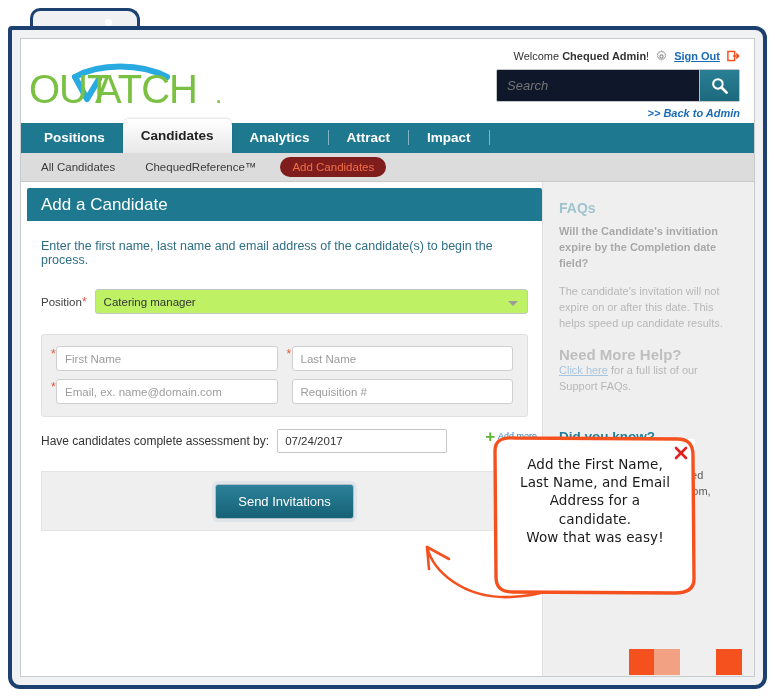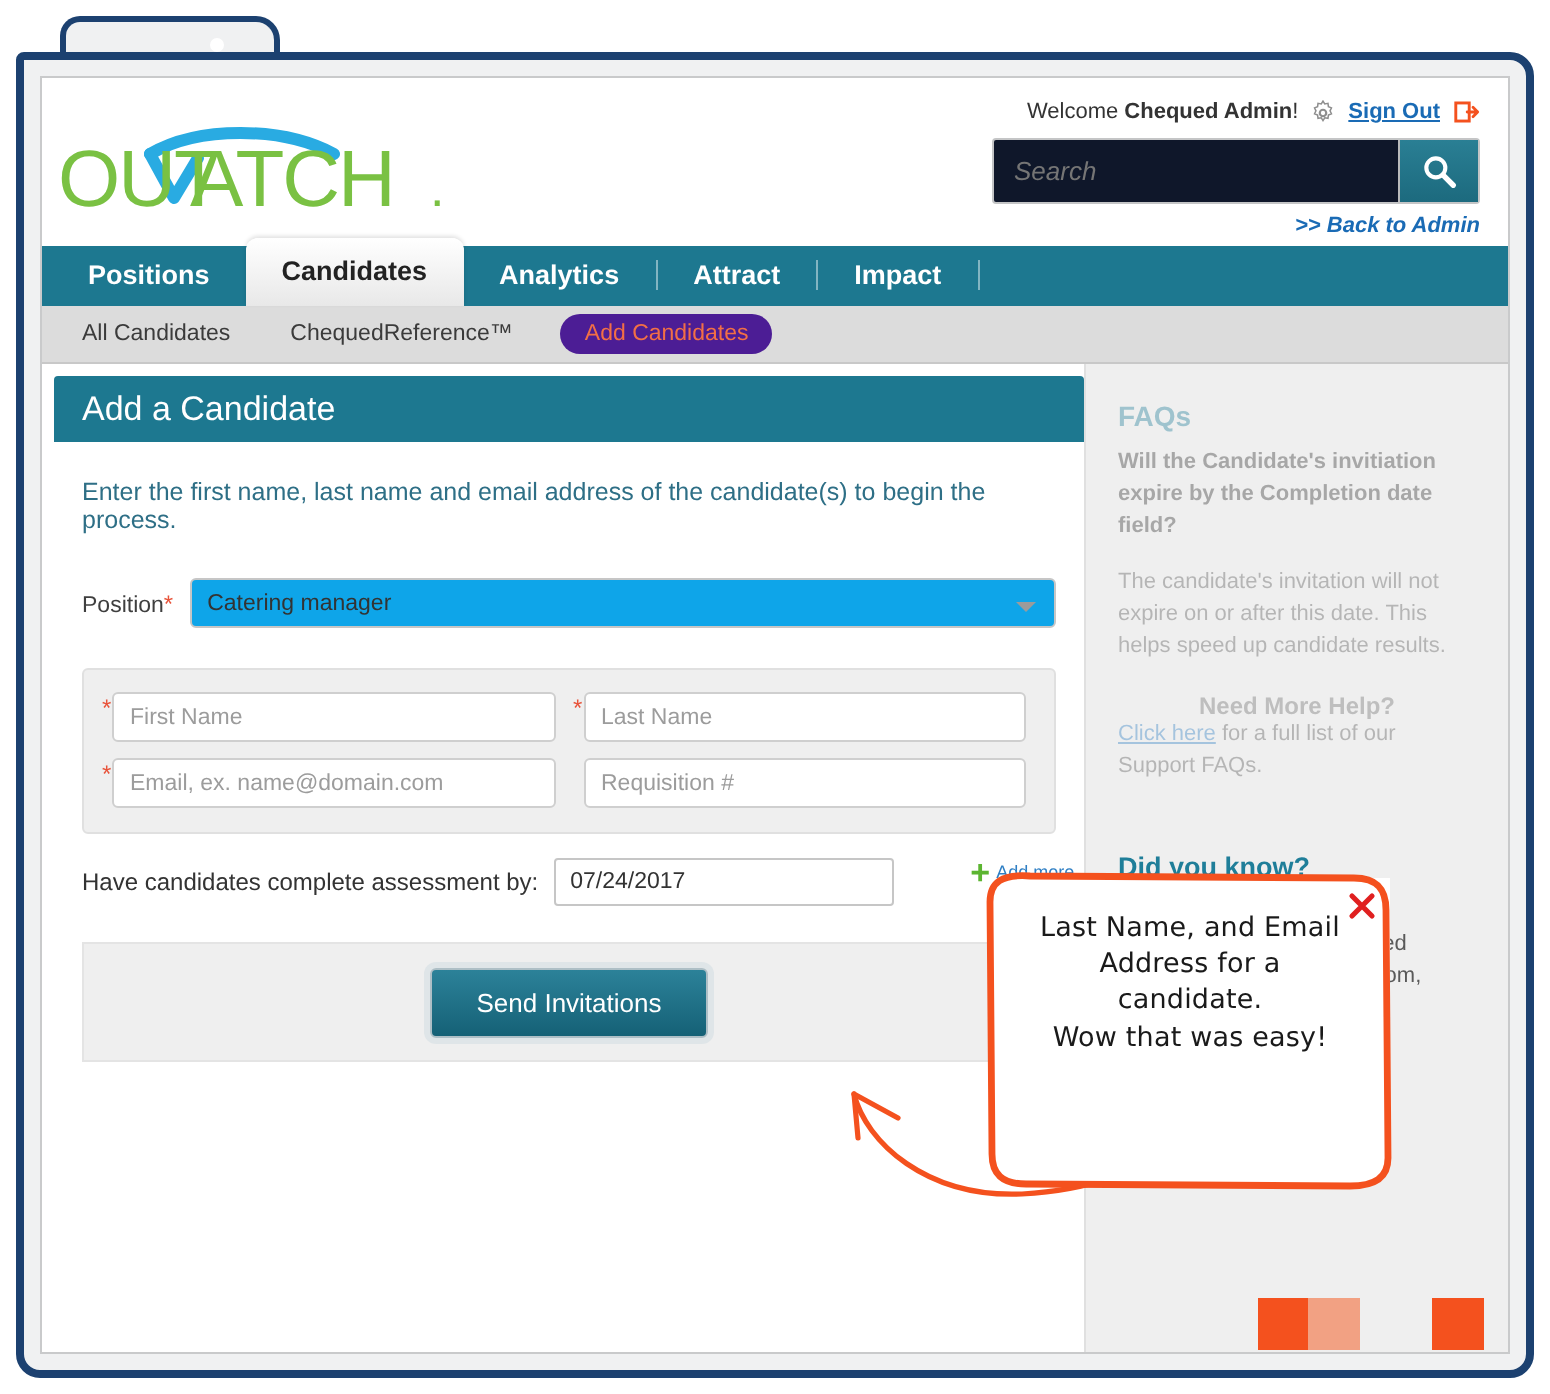--- a/index.html
+++ b/index.html
@@ -164,21 +164,21 @@
     gap: 18px;
     border-bottom: 1px solid #c8c8c8;
   }
   .subnav-item {
     font-size: 11.5px;
     color: #3b3b3b;
     cursor: pointer;
     padding: 3px 6px;
   }
   .subnav-item.active {
-    background: #4c1d95;
+    background: #7f1d1d;
     color: #f26f45;
     border-radius: 10px;
     padding: 4px 12px;
     font-size: 11.5px;
   }
 
   
   #page-body {
     position: relative;
     height: 547px;
@@ -220,21 +220,21 @@
   .field-label {
     font-size: 11.5px;
     color: #3f3f3f;
   }
   .req-star { color: #e8533a; font-size: 12px; }
   .select-box {
     flex: 1;
     height: 25px;
     border: 1px solid #c6c6c6;
     border-radius: 3px;
-    background: #0ea5e9;
+    background: #bef264;
     display: flex;
     align-items: center;
     padding: 10px 8px;
     font-size: 11.5px;
     color: #333;
     position: relative;
     cursor: pointer;
   }
   .caret {
     position: absolute; right: 9px; top: 11px;
@@ -345,25 +345,24 @@
     margin-bottom: 8px;
   }
   .side-p {
     font-size: 11px;
     color: #5a5a5a;
     line-height: 1.45;
     margin-bottom: 12px;
   }
   .side-p b { color: #333; }
   .side-sub {
-    font-size: 12px;
+    font-size: 15px;
     font-weight: bold;
     color: #6f6f6f;
     margin-top: 14px;
-    text-align: center;
   }
   .side-link { color: #2f7fc4; }
   .faded { opacity: .38; }
   .dyk-h {
     color: #1f7e99;
     font-size: 13.5px;
     font-weight: bold;
     margin-bottom: 23px;
   }
   .dyk-p { font-size: 11px; color: #5a5a5a; line-height: 1.5; }
@@ -572,20 +571,21 @@
         </svg>
 
         <div id="callout">
           <div class="callout-box"></div>
           <svg id="callout-svg" viewBox="0 0 228 175" preserveAspectRatio="none">
             <path d="M14 22 C14 12, 20 8, 34 9 L196 10 C208 10, 212 16, 212 26
                      L213 150 C213 160, 206 164, 194 164 L32 163
                      C20 163, 15 158, 15 148 Z" stroke="#f4511e" stroke-width="3.4" fill="#ffffff" stroke-linejoin="round" stroke-linecap="round"></path>
           </svg>
           <div class="callout-text">
+            <div>Add the First Name,</div>
             <div>Last Name, and Email</div>
             <div>Address for a</div>
             <div>candidate.</div>
             <div>Wow that was easy!</div>
           </div>
           <div class="callout-close">
             <svg width="16" height="16" viewBox="0 0 16 16">
               <path d="M3 3 L13 13 M13 3 L3 13" stroke="#e02020" stroke-width="2.6" stroke-linecap="round"></path>
             </svg>
           </div>

